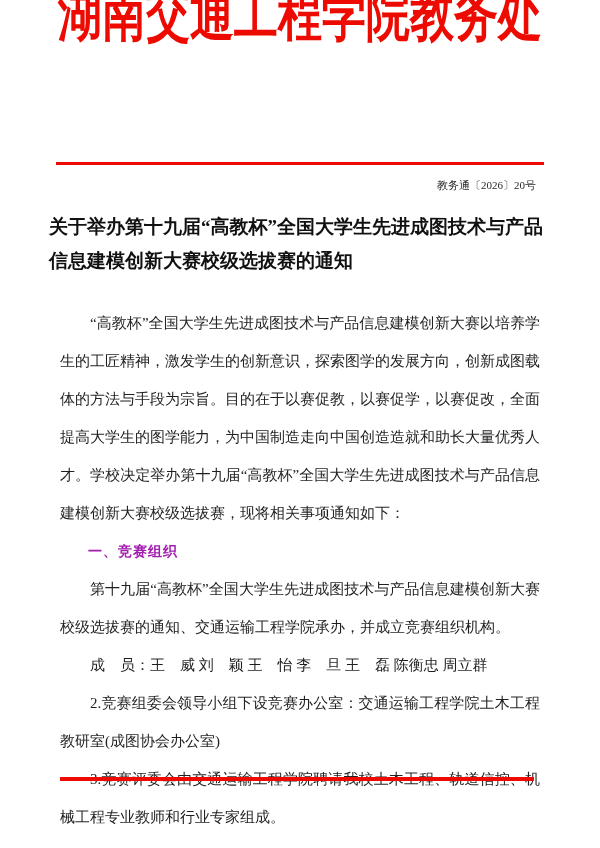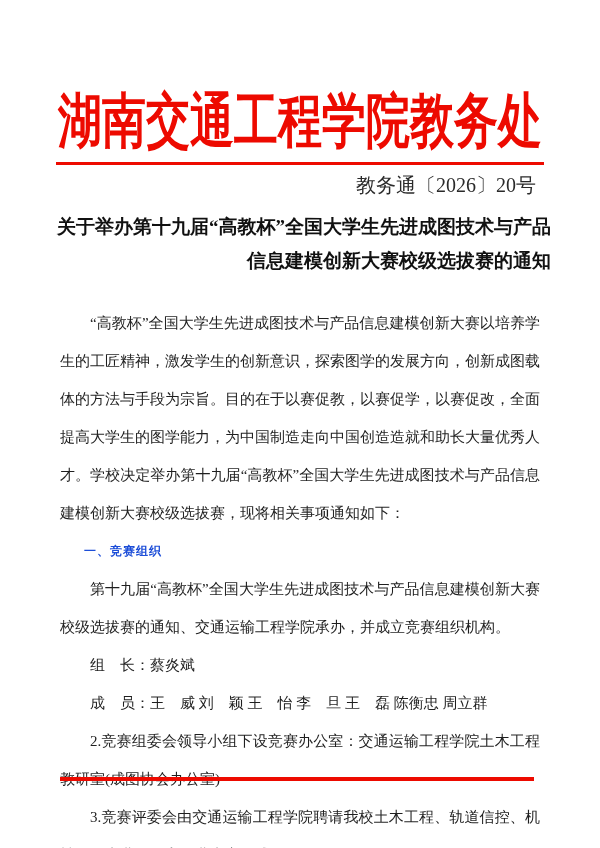--- a/index.html
+++ b/index.html
@@ -10,21 +10,20 @@
     width: 600px;
     height: 848px;
     margin: 0 auto;
     background: #ffffff;
     overflow: hidden;
     font-family: "Liberation Serif", serif;
     color: var(--ink);
   }
   
   .masthead-wrap {
-    padding-top: 107px;
     height: 152px;
     text-align: center;
     white-space: nowrap;
   }
   .masthead-text {
     display: inline-block;
     font-size: 44px;
     font-weight: 700;
     line-height: 45px;
     color: var(--red);
@@ -38,29 +37,29 @@
     margin: 10px auto 0;
     height: 2px;
     border-top: 1.5px solid var(--red);
     border-bottom: 2.5px solid var(--red);
   }
   
   .doc-number {
     margin-top: 10px;
     padding-right: 64px;
     text-align: right;
-    font-size: 20px;
+    font-size: 11px;
     line-height: 20px;
     color: #2a2a2a;
   }
   
   .notice-title {
     width: 502px;
     margin: 15px auto 0;
-    text-align: right;
+    text-align: left;
     font-size: 19px;
     line-height: 34px;
     font-weight: 700;
     color: #111;
     font-family: "Liberation Serif", serif;
   }
   
   .body-text {
     margin: 26px 60px 4px;
     font-size: 15px;
@@ -68,23 +67,23 @@
     text-align: justify;
     color: var(--ink);
   }
   .body-text p {
     margin: 0;
     text-indent: 2em;
   }
   .section-heading {
     font-family: "Liberation Sans", sans-serif;
     font-weight: 700;
-    font-size: 12px;
+    font-size: 14px;
     letter-spacing: 1px;
-    color: #1d4ed8;
+    color: #a21caf;
   }
   
   .bottom-rule {
     position: absolute;
     left: 60px;
     top: 777px;
     width: 474px;
     height: 1px;
     border-top: 2px solid var(--red);
     border-bottom: 2.5px solid var(--red);
@@ -106,21 +105,20 @@
   <h1 class="notice-title">关于举办第十九届“高教杯”全国大学生先进成图技术与产品信息建模创新大赛校级选拔赛的通知</h1>
 
   <div class="body-text">
     <p>“高教杯”全国大学生先进成图技术与产品信息建模创新大赛以培养学生的工匠精神，激发学生的创新意识，探索图学的发展方向，创新成图载体的方法与手段为宗旨。目的在于以赛促教，以赛促学，以赛促改，全面提高大学生的图学能力，为中国制造走向中国创造造就和助长大量优秀人才。学校决定举办第十九届“高教杯”全国大学生先进成图技术与产品信息建模创新大赛校级选拔赛，现将相关事项通知如下：</p>
 
     <p class="section-heading">一、竞赛组织</p>
 
     <p>第十九届“高教杯”全国大学生先进成图技术与产品信息建模创新大赛校级选拔赛的通知、交通运输工程学院承办，并成立竞赛组织机构。</p>
 
 
-    <p>组　长：蔡炎斌</p>
 
 
     <p>成　员：王　威 刘　颖 王　怡 李　旦 王　磊 陈衡忠 周立群</p>
 
     <p>2.竞赛组委会领导小组下设竞赛办公室：交通运输工程学院土木工程教研室(成图协会办公室)</p>
 
     <p>3.竞赛评委会由交通运输工程学院聘请我校土木工程、轨道信控、机械工程专业教师和行业专家组成。</p>
 
     <p class="section-heading">二、以赛促学</p>
   </div>

